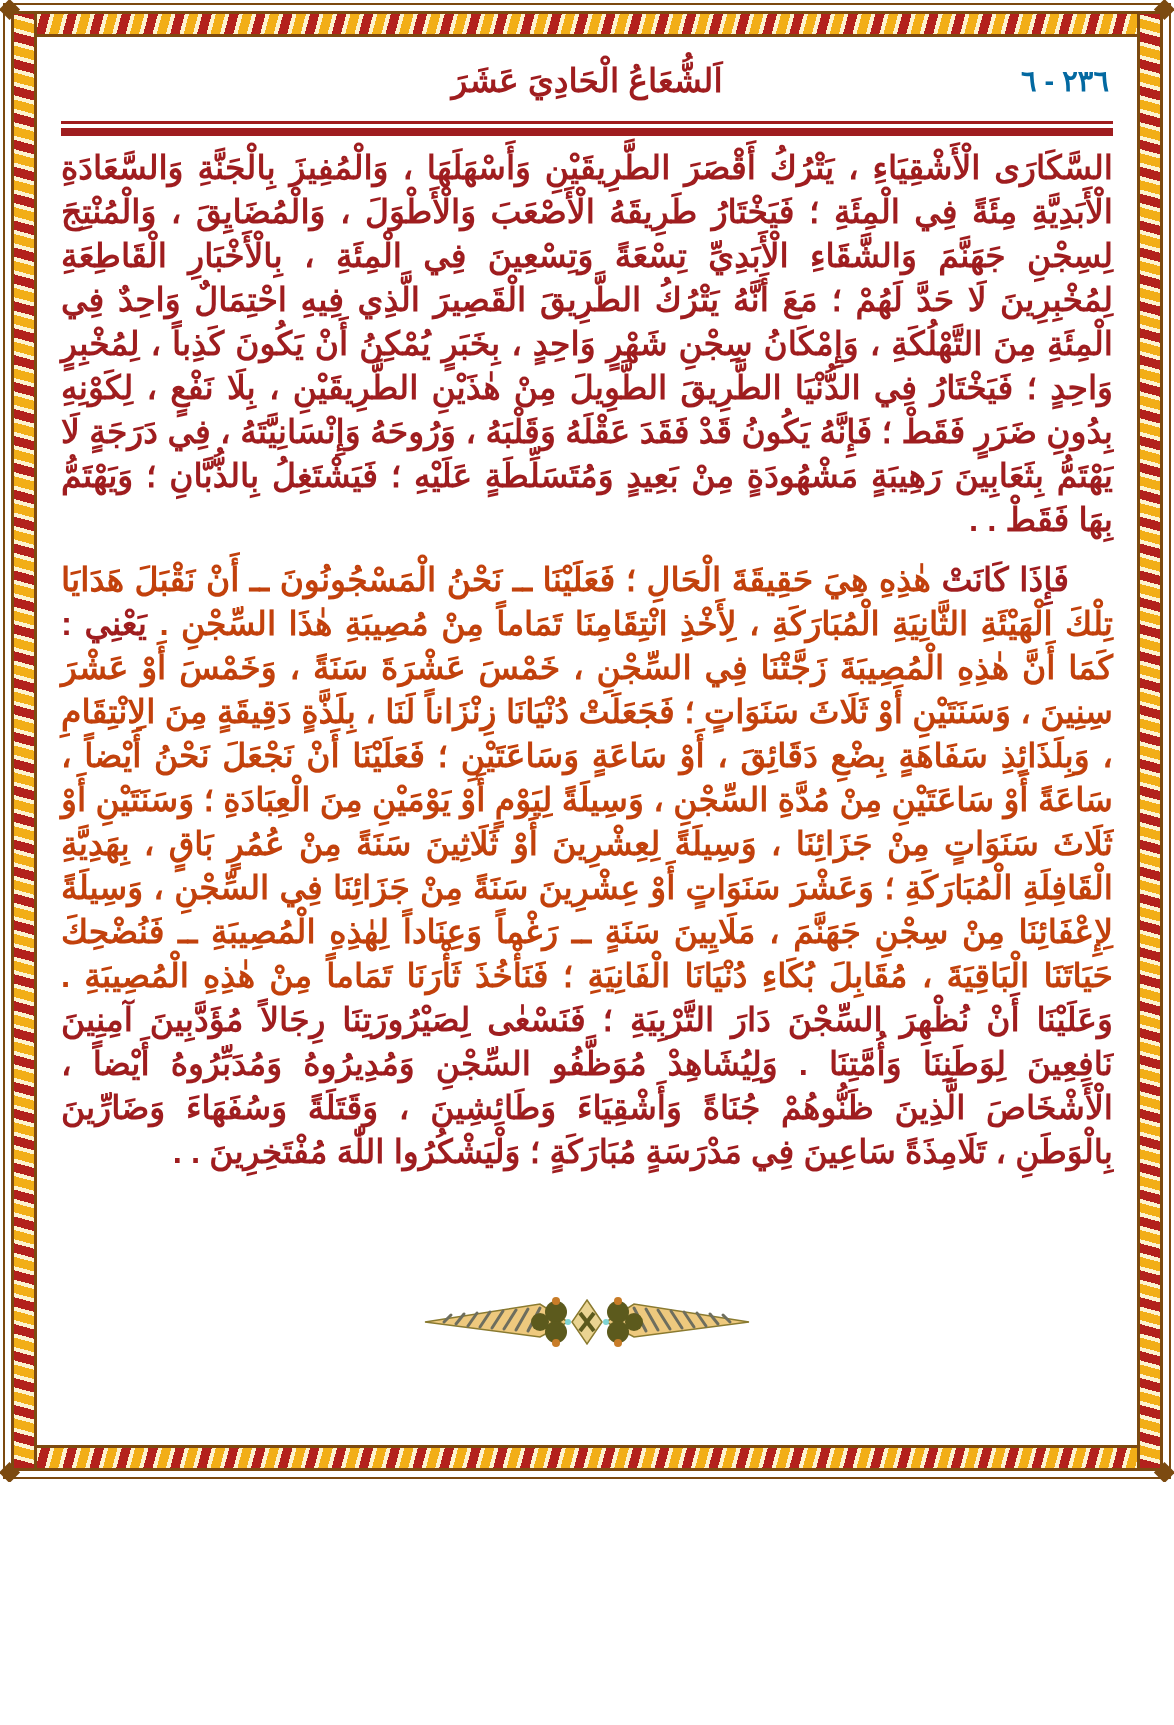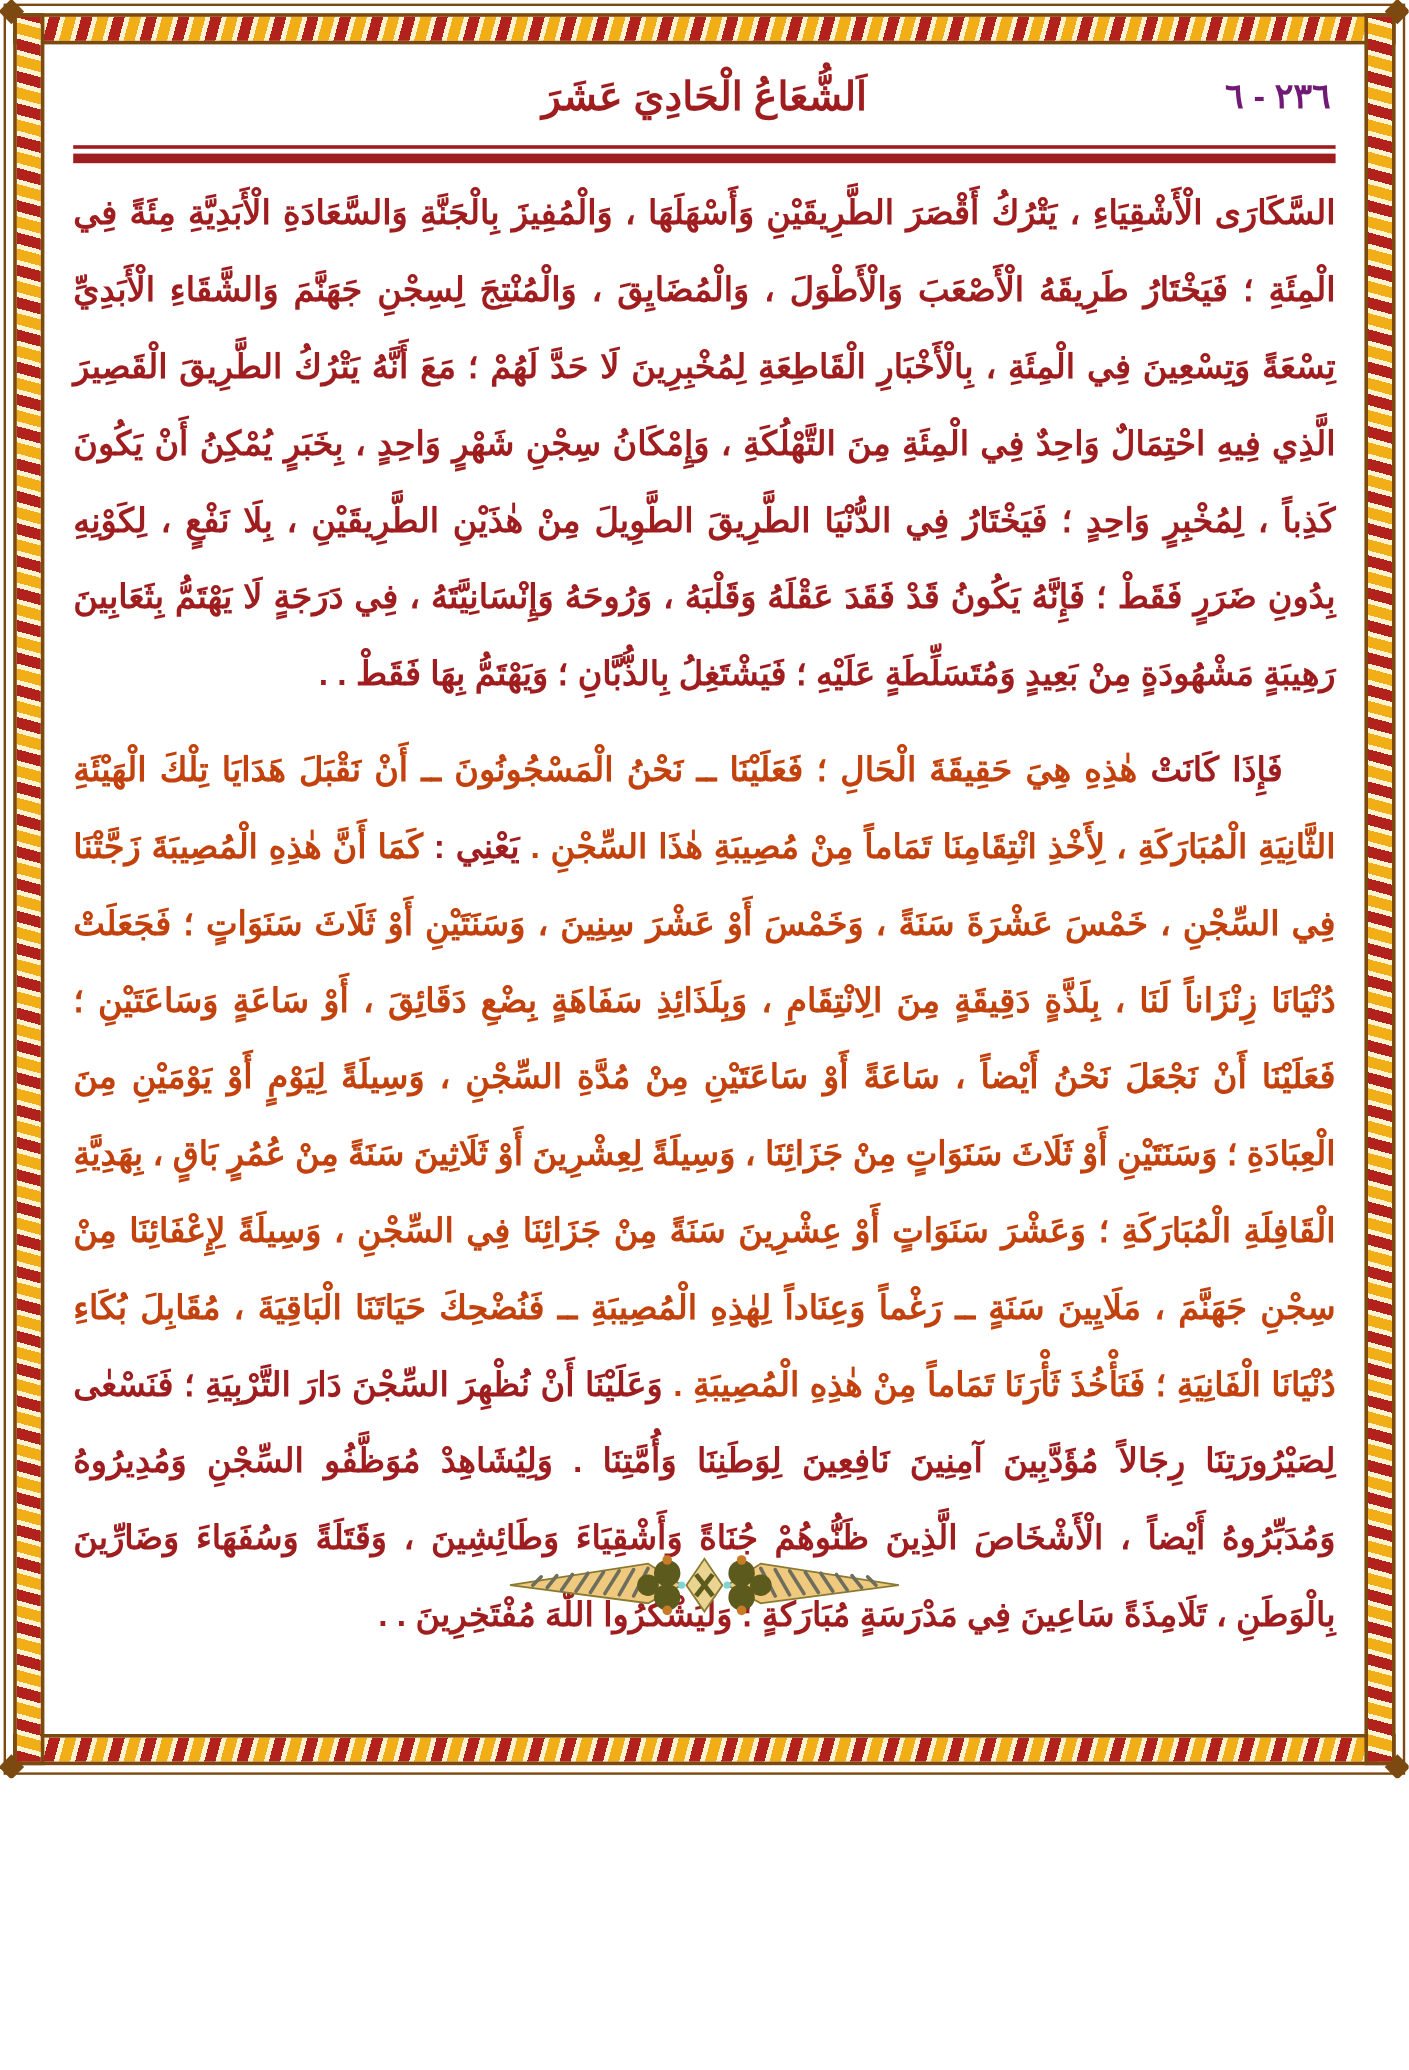--- a/index.html
+++ b/index.html
@@ -48,32 +48,32 @@
     padding:8px 24px 0 24px;
     direction:rtl;
   }
   .page-header{position:relative;height:72px;}
   .page-title{
     margin:0;text-align:center;line-height:72px;
     font-size:33px;font-weight:bold;color:#9f1d1f;
   }
   .page-number{
     position:absolute;right:4px;top:0;line-height:72px;
-    font-size:29px;font-weight:bold;color:#701a75;
+    font-size:29px;font-weight:bold;color:#0369a1;
     white-space:nowrap;
   }
   .double-rule{margin-top:4px;}
   .rule-thin{height:3px;background:#9f1d1f;}
   .rule-gap{height:4px;}
   .rule-thick{height:8px;background:#9f1d1f;}
 
   .body-text{
     margin-top:10px;
-    font-size:28px;font-weight:bold;
-    line-height:64px;
+    font-size:33px;font-weight:bold;
+    line-height:44px;
     text-align:justify;
     color:#9f1d1f;
   }
   .para{margin:0;}
   .para + .para{margin-top:16px;text-indent:44px;}
   .seg-red{color:#9f1d1f;}
   .seg-black{color:#c2410c;}
 
   .ornament{
     position:absolute;left:0;right:0;bottom:92px;

